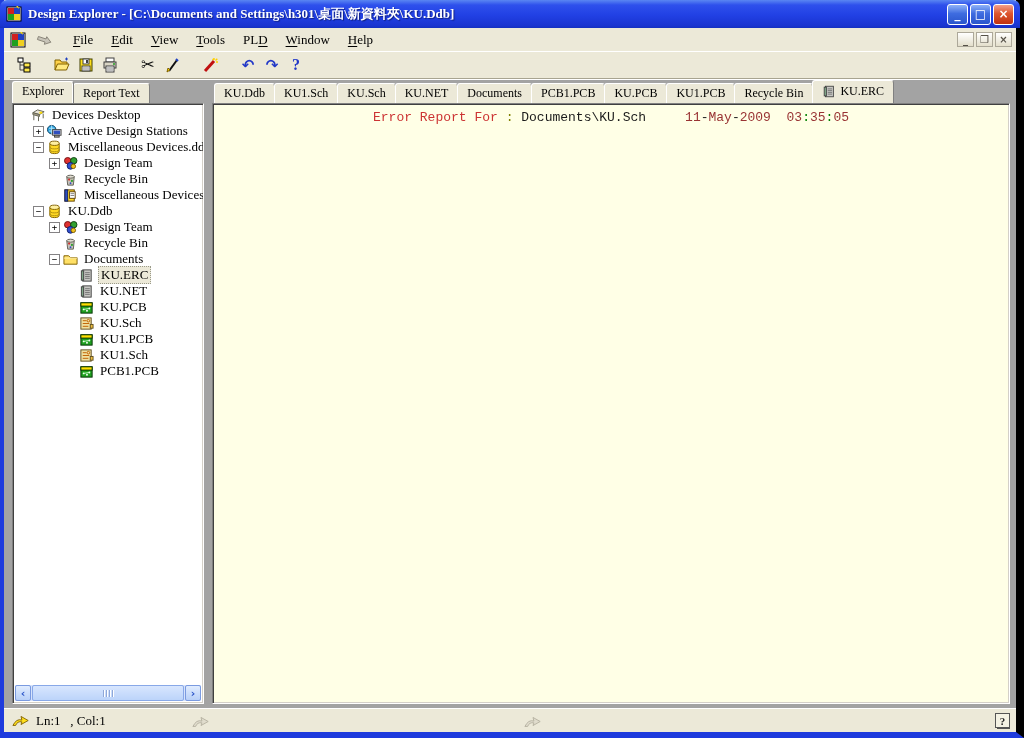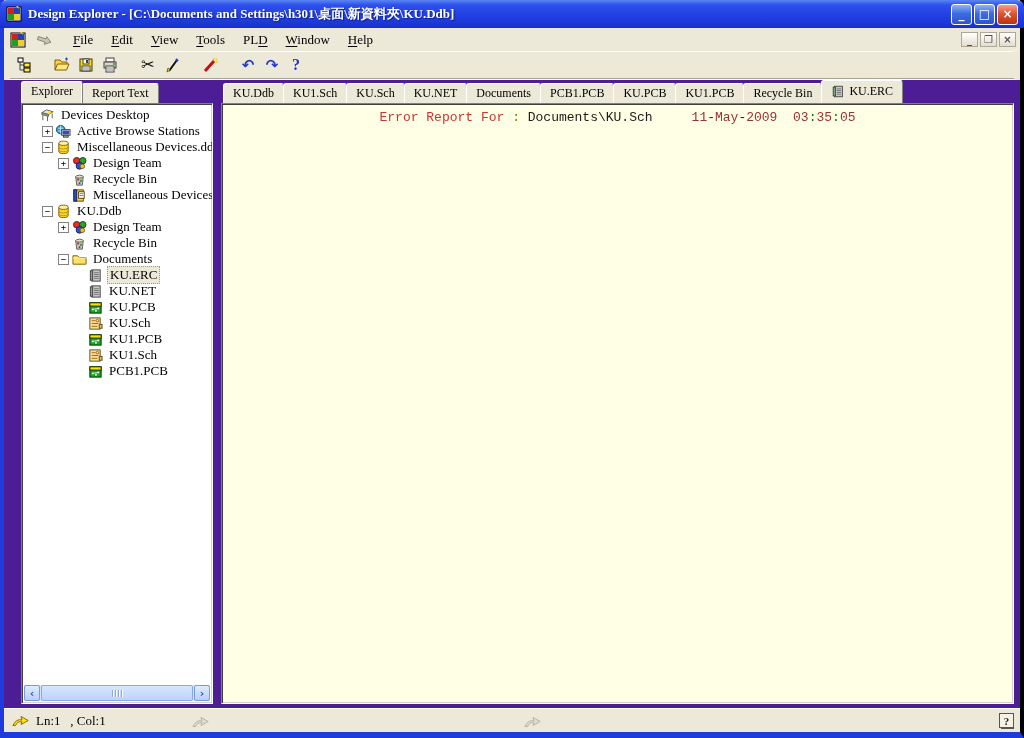--- a/index.html
+++ b/index.html
@@ -1,20 +1,20 @@
 <!DOCTYPE html>
 <html><head>
 <meta charset="utf-8">
 <style>
   * { margin:0; padding:0; box-sizing:border-box; }
   html,body { width:1024px; height:738px; overflow:hidden; }
   body { font-family:"Liberation Serif","DejaVu Serif",serif; font-size:13px; background:#ECE9D8; }
 
   .window { width:1024px; height:738px; display:flex; flex-direction:column;
-            border-left:4px solid #1E3BDD; border-right:4px solid #000000; border-bottom:6px solid #1E3BDD;
+            border-left:4px solid #1E3BDD; border-right:8px solid #000000; border-bottom:6px solid #1E3BDD;
             background:#ECE9D8; }
 
   
   .titlebar { height:28px; flex:0 0 28px; display:flex; align-items:center; padding:0 6px;
               background:linear-gradient(180deg,#5A86F2 0%,#2E50EC 18%,#2140E4 55%,#1A34D0 92%,#1430C0 100%);
               border-radius:7px 7px 0 0; margin:0 -4px; }
   .titlebar .title { color:#fff; font-weight:bold; font-size:13px; margin-left:6px; flex:1;
                      white-space:nowrap; overflow:hidden; text-shadow:1px 1px 1px #102080; }
   .tb-btns { display:flex; gap:2px; }
   .tb-btn { width:21px; height:21px; border-radius:3px; border:1px solid #fff; color:#fff; font-weight:bold;
@@ -22,39 +22,39 @@
             background:linear-gradient(180deg,#8FB2F8 0%,#3E6CE0 45%,#2A55CC 100%); cursor:default;
             font-family:"DejaVu Sans",sans-serif; }
   .tb-btn.close { background:linear-gradient(180deg,#F4A08C 0%,#DE552E 45%,#C03210 100%); }
   .icon16 { width:16px; height:16px; display:inline-flex; align-items:center; justify-content:center; }
   .icon16 svg { width:16px; height:16px; }
   .icon14 { width:15px; height:15px; display:inline-flex; align-items:center; justify-content:center; flex:0 0 15px; }
   .icon14 svg { width:15px; height:15px; }
 
   
   .menurow { height:24px; flex:0 0 24px; display:flex; align-items:center; background:#ECE9D8;
-             border-bottom:1px solid #fff; padding-left:6px;border-radius:9px; }
+             border-bottom:1px solid #fff; padding-left:6px; }
   .menurow .appicon { margin-right:10px; }
   .menurow .pull-arrow { margin-right:12px; }
   .menu-item { padding:2px 9px; cursor:default; white-space:nowrap; }
   .menu-item u { text-underline-offset:2px; }
   .mdi-btns { margin-left:auto; display:flex; gap:2px; padding-right:4px; }
   .mdi-btn { width:17px; height:15px; border:1px solid #ACA899; background:linear-gradient(180deg,#FFFFFF,#E3DFCB);
              color:#555148; font-size:10px; font-weight:bold; display:flex; align-items:center; justify-content:center;
              font-family:"DejaVu Sans",sans-serif; line-height:1; }
 
   
   .toolbar { height:26px; flex:0 0 26px; display:flex; align-items:center; padding-left:8px; background:#ECE9D8; }
   .tool-btn { width:24px; height:22px; display:flex; align-items:center; justify-content:center; border:1px solid transparent; }
   .tool-gap { width:14px; }
   .tool-glyph { font-family:"DejaVu Sans",sans-serif; font-weight:bold; font-size:15px; color:#2238C8; line-height:1; }
   .band-line { height:2px; flex:0 0 2px; border-top:1px solid #A8A490; border-bottom:1px solid #FFF; margin:0 6px; }
 
   
-  .main { flex:1; display:flex; padding:2px 6px 4px 17px; background:#4c1d95; min-height:0; }
+  .main { flex:1; display:flex; padding:2px 6px 4px 8px; background:#a3a3a3; min-height:0; }
   .left-panel { width:192px; flex:0 0 192px; display:flex; flex-direction:column; min-height:0; }
   .gap-col { width:8px; flex:0 0 8px; }
   .right-panel { flex:1; display:flex; flex-direction:column; min-height:0; }
 
   
   .ltabs { height:21px; flex:0 0 21px; display:flex; align-items:flex-end; }
   .ltab { padding:2px 9px 2px 9px; font-size:12px; border:1px solid #808080; border-bottom:none;
           border-top-color:#fff; border-left-color:#fff; border-radius:3px 3px 0 0; background:#ECE9D8;
           position:relative; margin-right:-1px; }
   .ltab.active { z-index:2; padding-bottom:4px; background:#ECE9D8; box-shadow:-1px 0 0 #fff inset; }
@@ -282,21 +282,21 @@
               </span>
               <span class="icon14">
                 <svg viewBox="0 0 16 16">
                   <circle cx="5" cy="6" r="4.5" fill="#20A0E0" stroke="#104060"></circle>
                   <path d="M2 4.5 h6 M2 7.5 h6 M5 1.5 v9" stroke="#C0E8F8" fill="none"></path>
                   <rect x="6" y="6" width="9" height="6" fill="#E8E4D8" stroke="#404040"></rect>
                   <rect x="7" y="7" width="7" height="4" fill="#3050C0"></rect>
                   <rect x="8" y="12" width="5" height="2" fill="#B0AC9C" stroke="#404040"></rect>
                 </svg>
               </span>
-              <span class="tree-label">Active Browse Stations</span>
+              <span class="tree-label">Active Design Stations</span>
             </div>
             <div class="tree-row" style="padding-left: 18px;">
               <span class="exp-slot">
                 <span class="expander">−</span>
               </span>
               <span class="icon14">
                 <svg viewBox="0 0 16 16">
                   <path d="M3 3.5 V12 a5 2.5 0 0 0 10 0 V3.5" fill="#FFD824" stroke="#806000"></path>
                   <ellipse cx="8" cy="3.5" rx="5" ry="2.3" fill="#FFF0A0" stroke="#806000"></ellipse>
                   <path d="M3 7 a5 2.5 0 0 0 10 0 M3 10 a5 2.5 0 0 0 10 0" fill="none" stroke="#B09010"></path>

